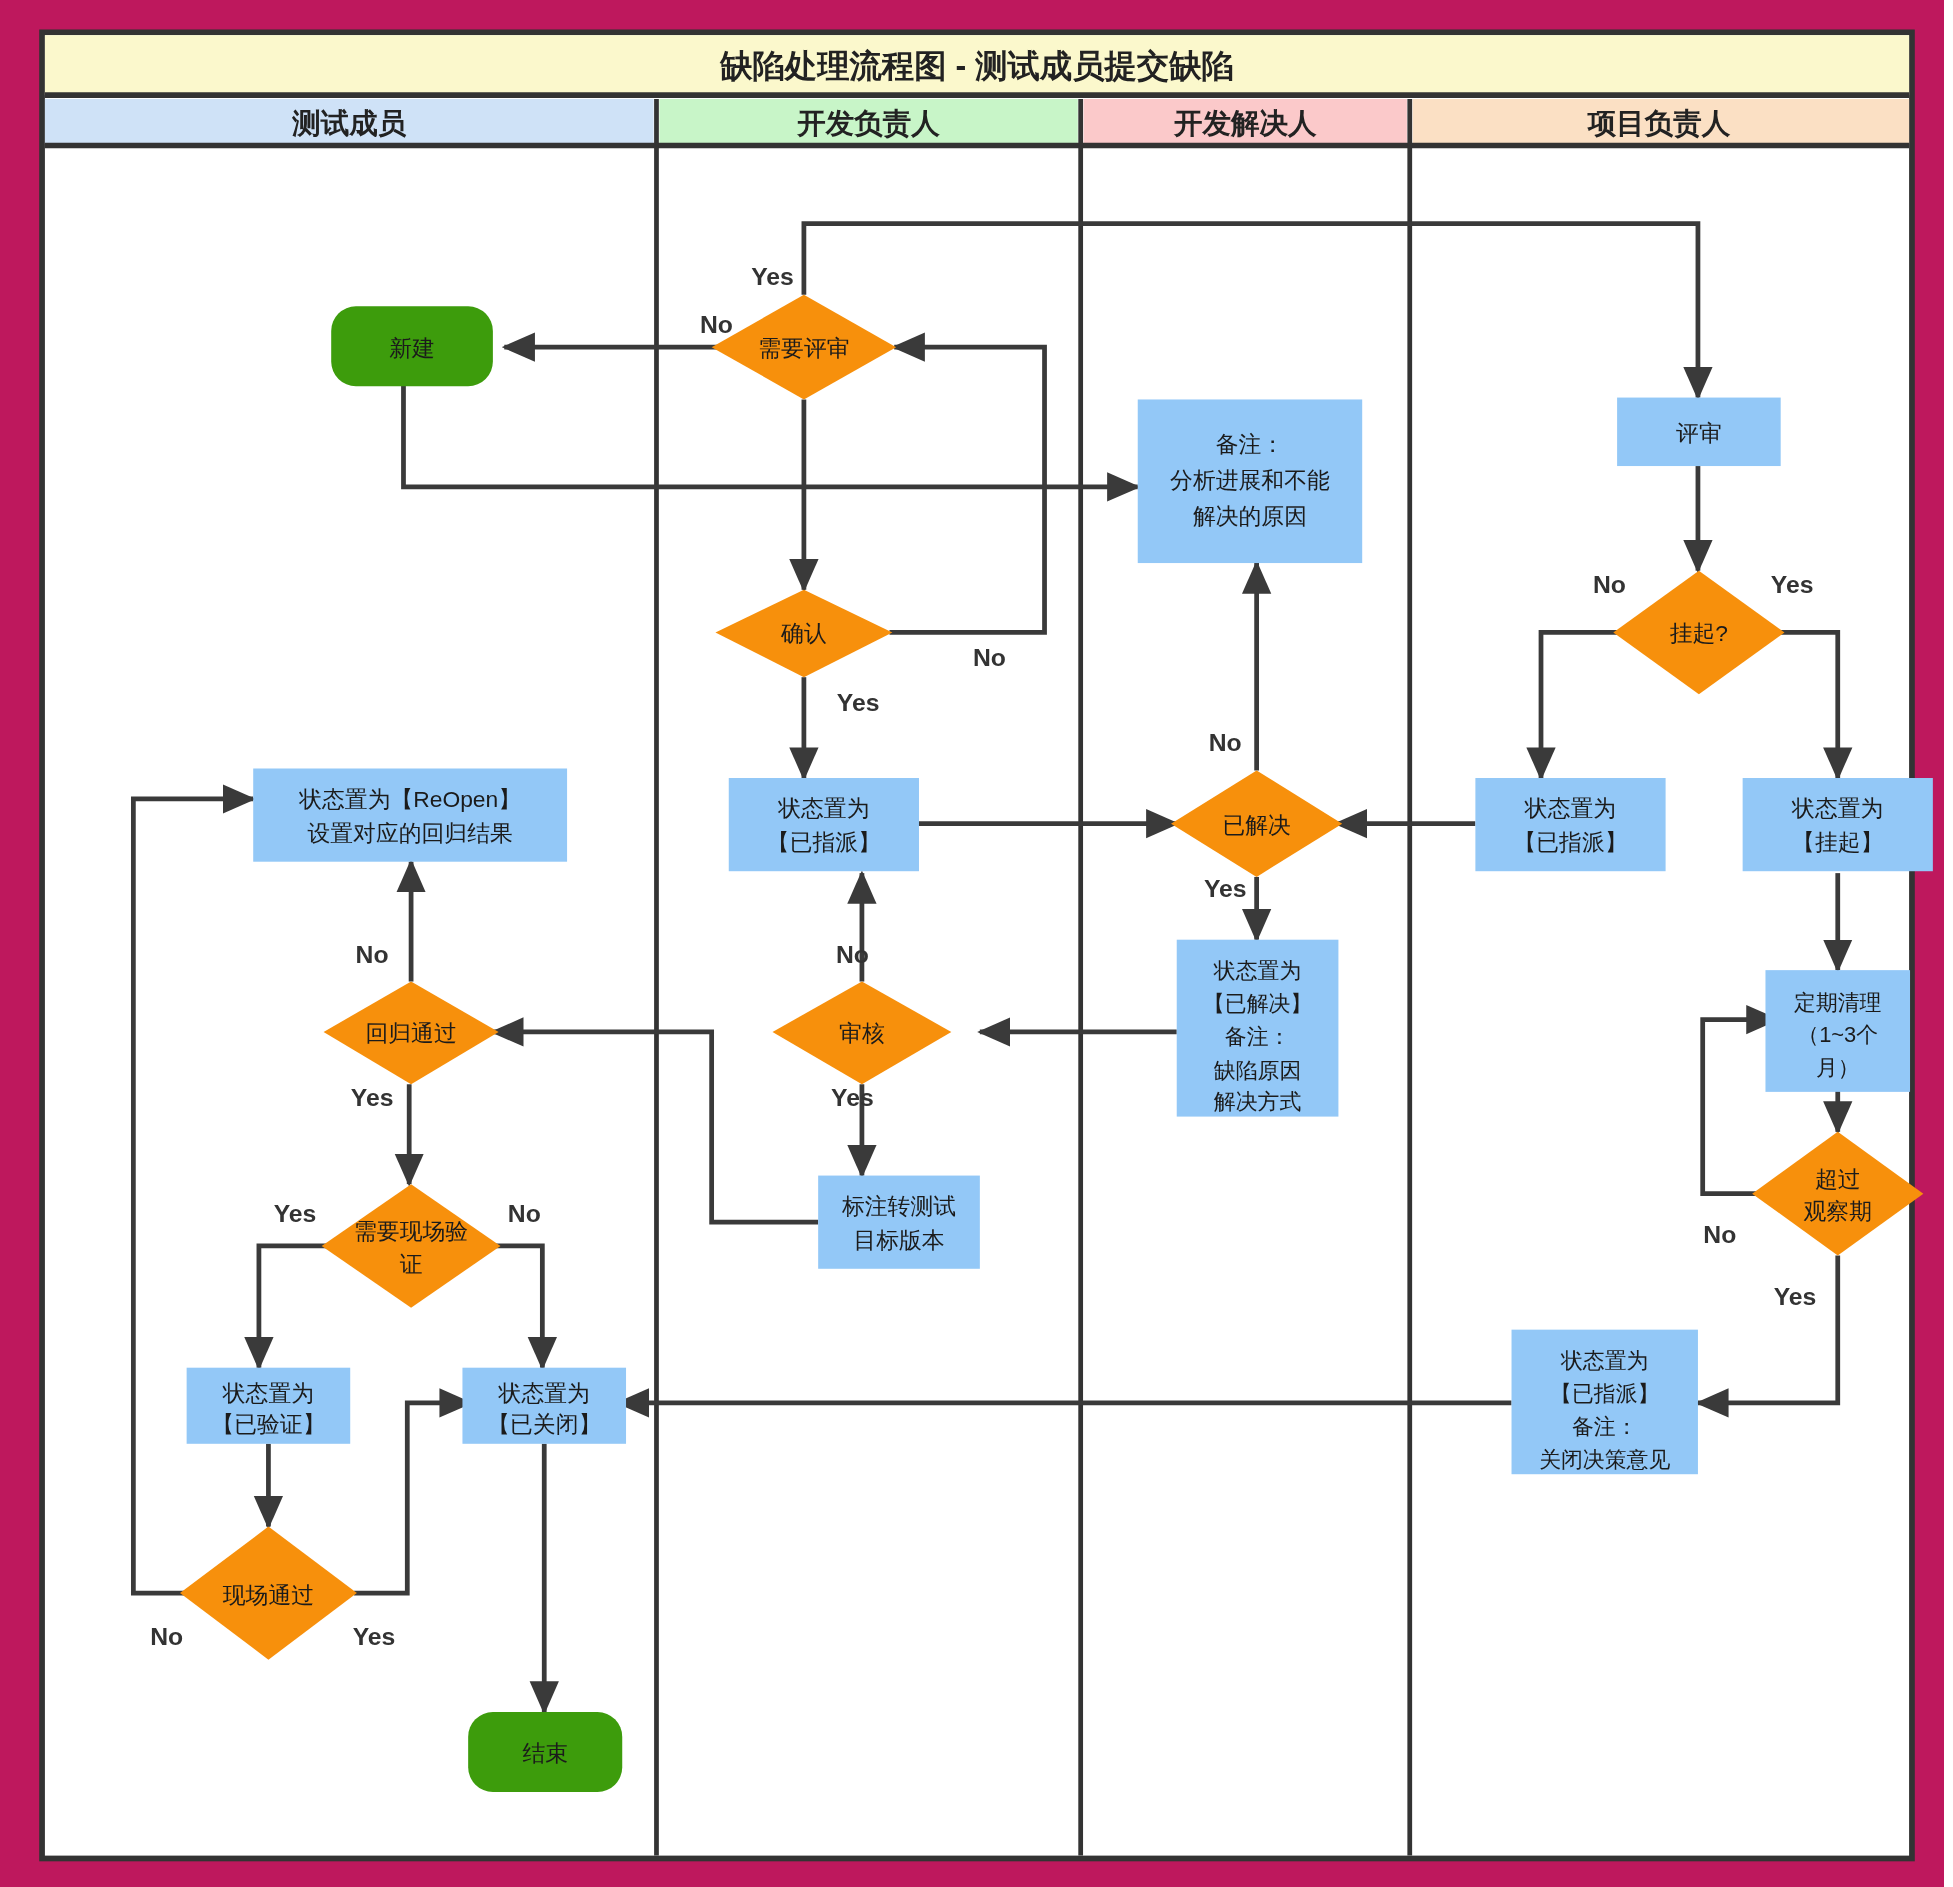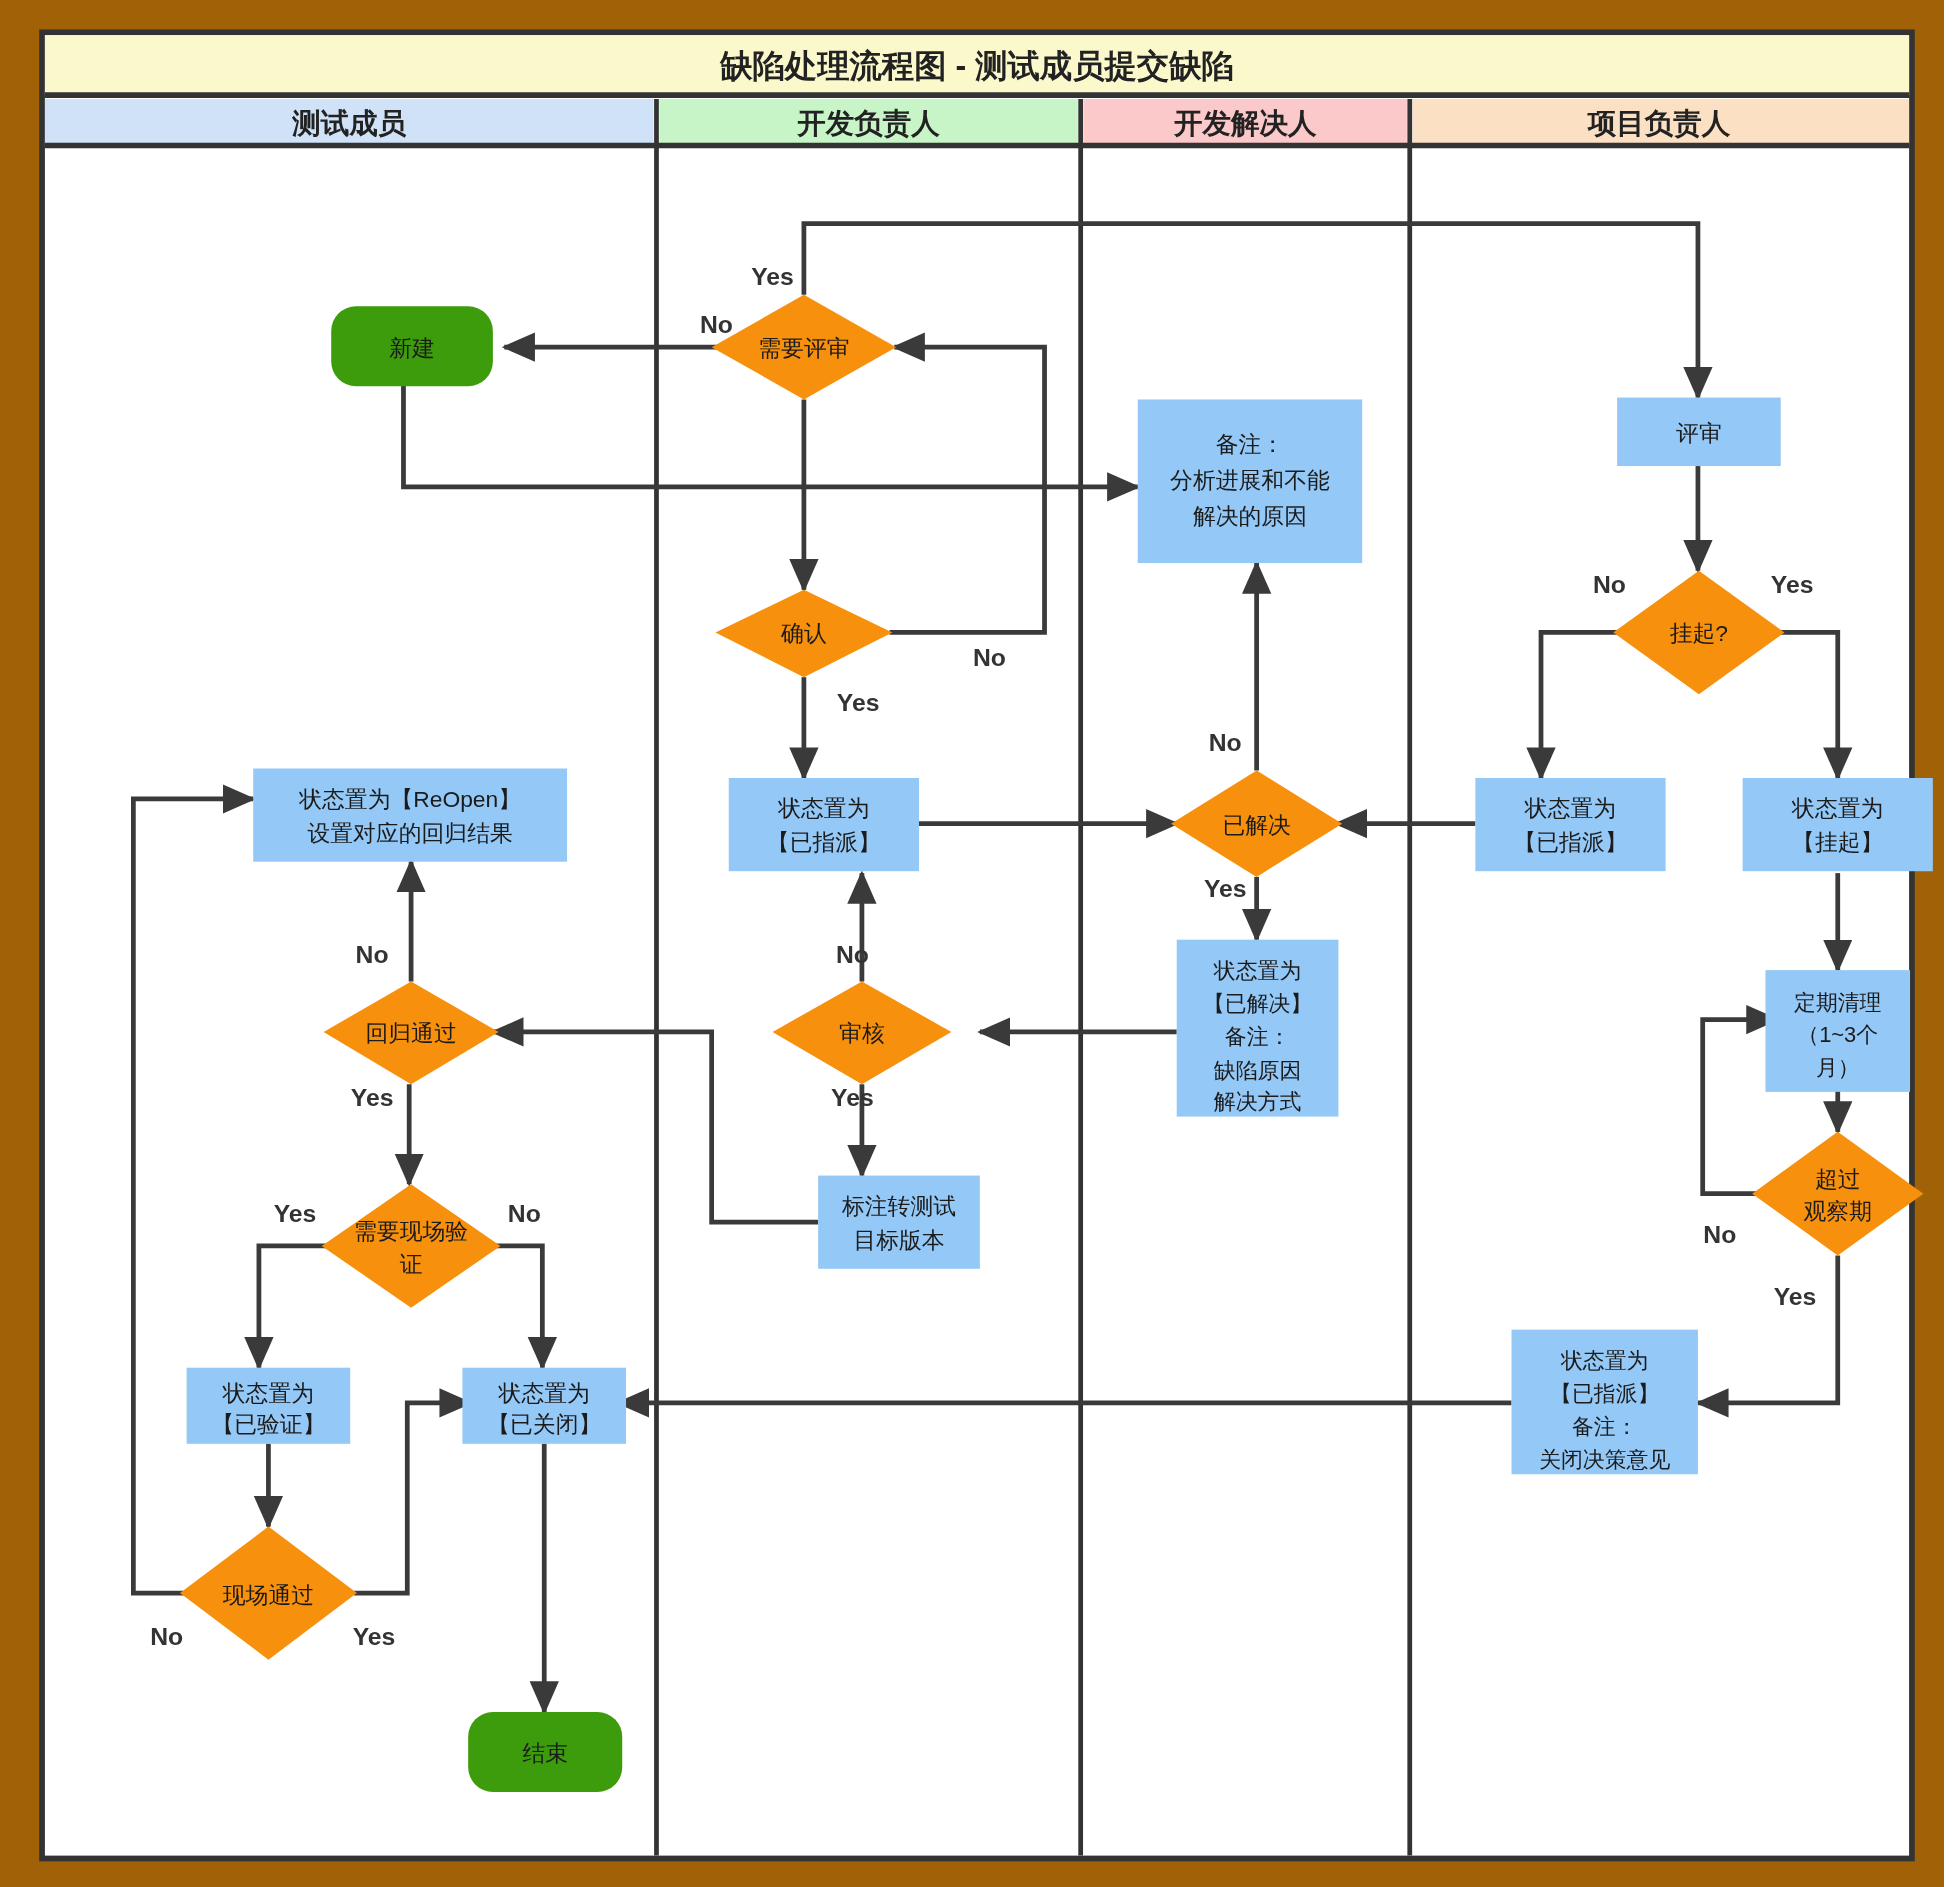--- a/index.html
+++ b/index.html
@@ -1,17 +1,17 @@
 <!DOCTYPE html>
 <html style="font-size:15px"><head>
 <meta charset="utf-8">
 <style>
   html,body{margin:0;padding:0;background:#ffffff;}
   body{font-family:"Liberation Sans","DejaVu Sans",sans-serif;}
-  #stage{position:relative;width:1944px;height:1887px;background:#a16207;}
+  #stage{position:relative;width:1944px;height:1887px;background:#be185d;}
   svg{display:block;}
 </style>
 </head>
 <body>
 
 <div id="stage">
 <svg width="1954" height="1887" viewBox="0 0 2054 1984" xmlns="http://www.w3.org/2000/svg">
 
   <defs>
     <marker id="arrow" viewBox="0 0 10 10" refX="9.2" refY="5" markerWidth="7" markerHeight="7" orient="auto-start-reverse">

